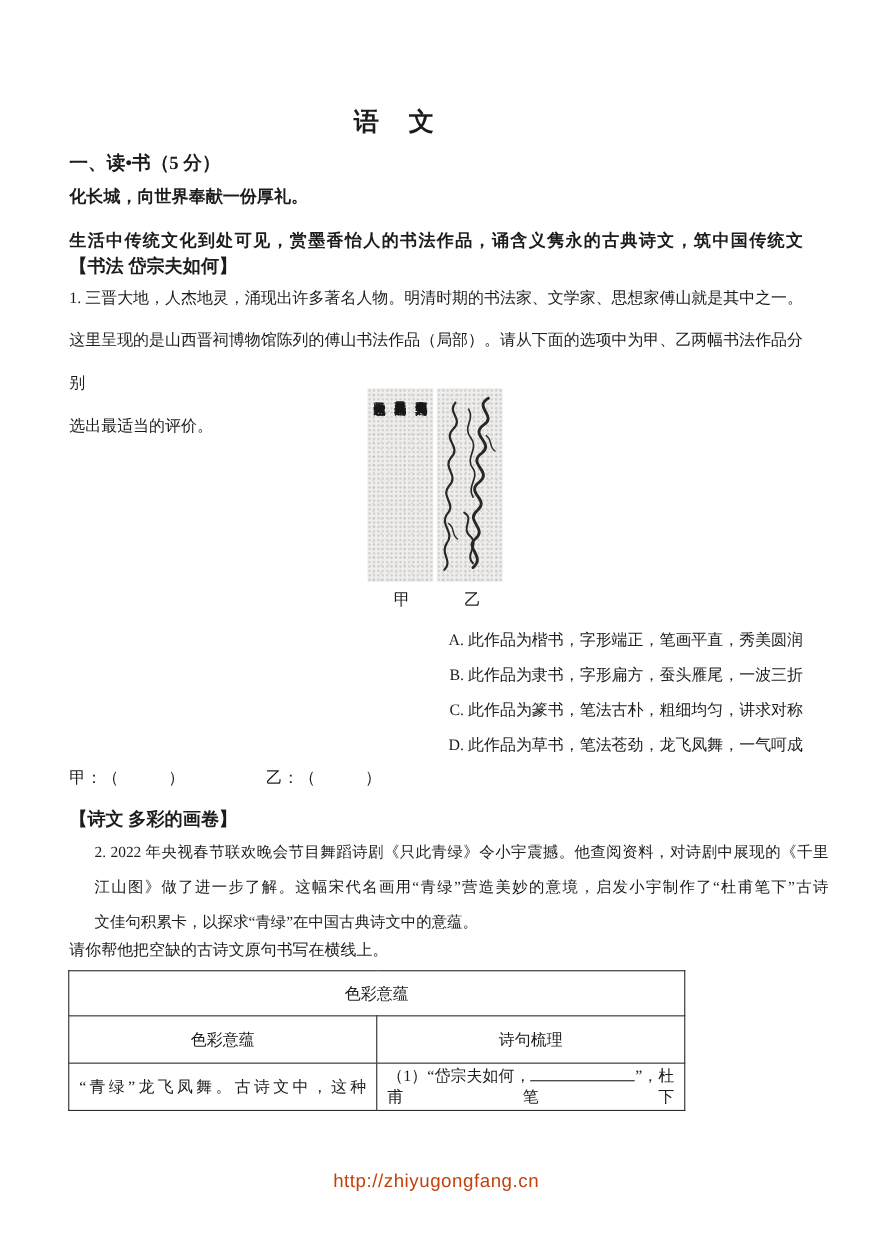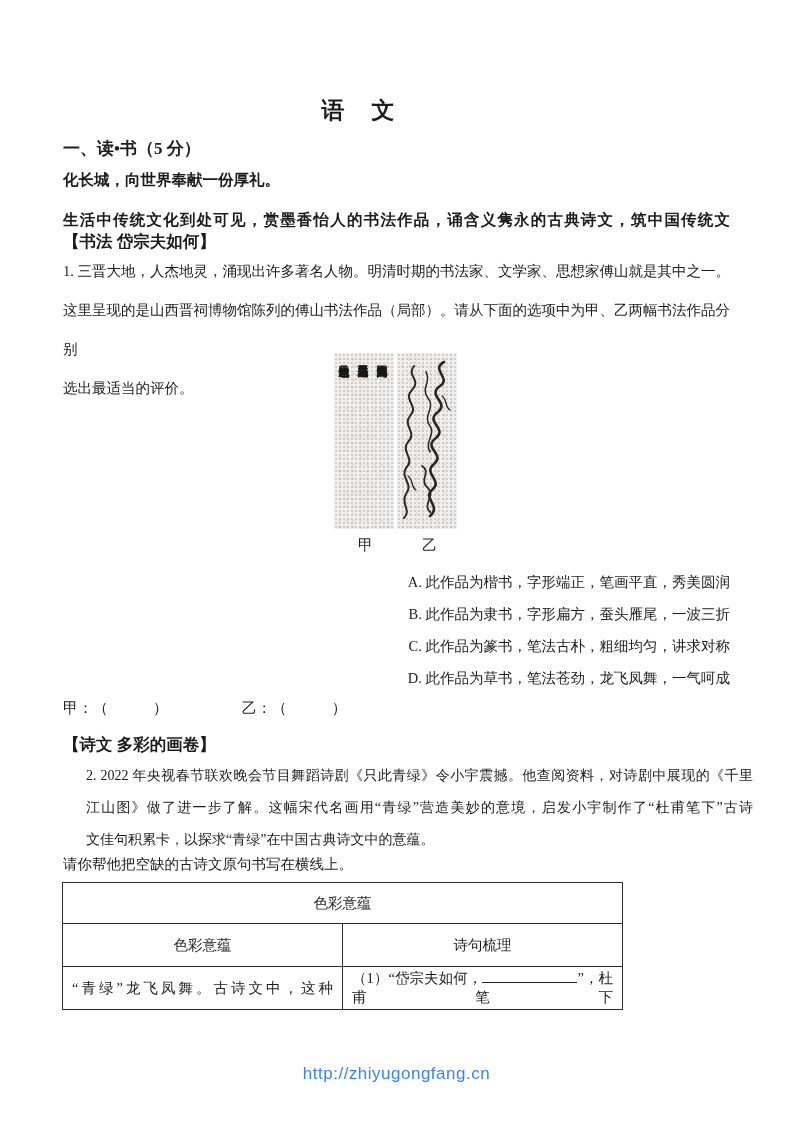--- a/index.html
+++ b/index.html
@@ -107,21 +107,21 @@
   .blank{
     display:inline-block;
     width:95px;height:13px;
     border-bottom:1.2px solid #222;
     vertical-align:baseline;
   }
   .footer{
     top:1064px;left:0;width:793px;
     text-align:center;
     font-family:"Liberation Sans","DejaVu Sans",sans-serif;
-    font-size:17px;color:#3b82f6;letter-spacing:0.5px;
+    font-size:17px;color:#c2410c;letter-spacing:0.5px;
   }
   svg.cursive{display:block;margin:3px auto 0 auto;}
 </style>
 </head>
 <body>
 
 <div class="sheet">
 
   <div class="abs doc-title">语　文</div>
 

